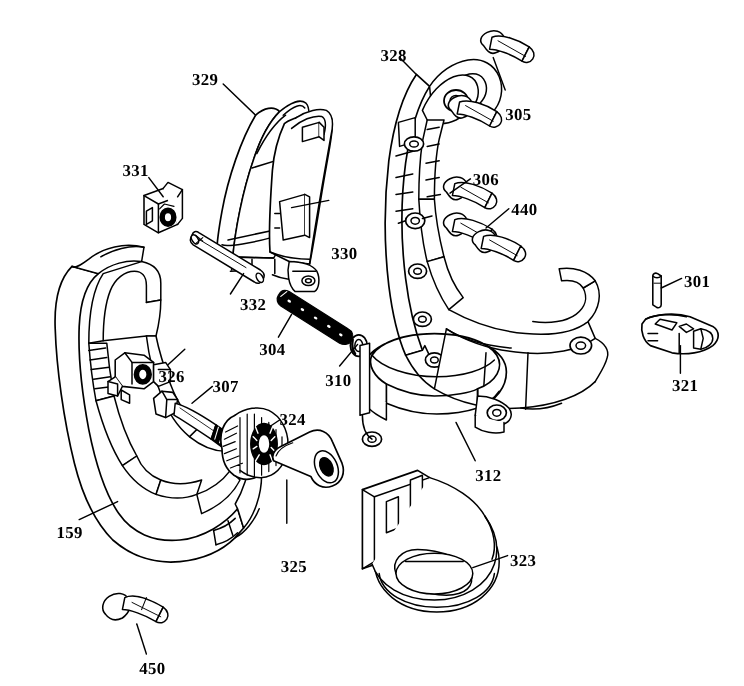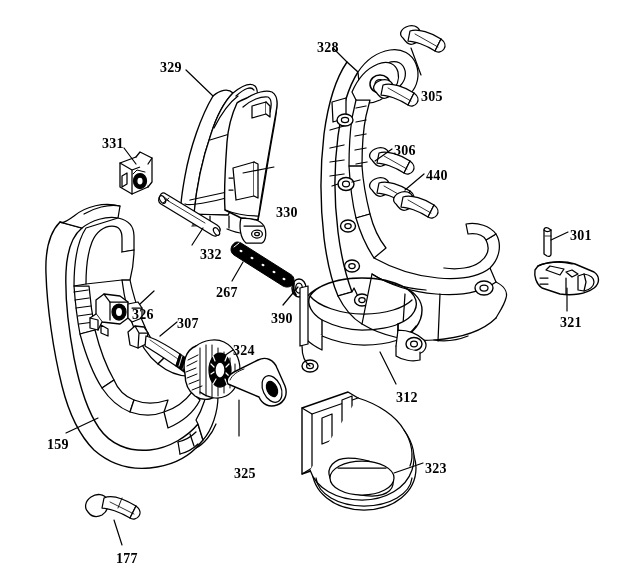--- a/index.html
+++ b/index.html
@@ -429,31 +429,31 @@
       <line x1="568" y1="232" x2="551" y2="240"></line>
       <line x1="567" y1="311" x2="567" y2="288"></line>
     </g>
   </svg>
 
   <div id="callout-layer">
       <div class="callout" style="left: 160px; top: 60px;">329</div>
       <div class="callout" style="left: 102px; top: 136px; text-align: center;">331</div>
       <div class="callout" style="left: 276px; top: 161px; margin-top: 44px;">330</div>
       <div class="callout" style="left: 180px; top: 247px; margin-left: 20px;">332</div>
-      <div class="callout" style="left: 216px; top: 285px;">267</div>
+      <div class="callout" style="left: 216px; top: 285px;">304</div>
       <div class="callout" style="left: 132px; top: 307px; text-align: center;">326</div>
       <div class="callout" style="left: 177px; top: 316px;">307</div>
       <div class="callout" style="left: 233px; top: 343px;">324</div>
       <div class="callout" style="left: 234px; top: 466px;">325</div>
       <div class="callout" style="left: 47px; top: 437px;">159</div>
-      <div class="callout" style="left: 116px; top: 551px;">177</div>
+      <div class="callout" style="left: 116px; top: 551px;">450</div>
       <div class="callout" style="left: 317px; top: 40px;">328</div>
       <div class="callout" style="left: 421px; top: 89px;">305</div>
       <div class="callout" style="left: 394px; top: 143px; font-family: Liberation Serif, serif;">306</div>
       <div class="callout" style="left: 426px; top: 168px;">440</div>
-      <div class="callout" style="left: 271px; top: 311px;">390</div>
+      <div class="callout" style="left: 271px; top: 311px;">310</div>
       <div class="callout" style="left: 396px; top: 390px;">312</div>
       <div class="callout" style="left: 425px; top: 461px;">323</div>
       <div class="callout" style="left: 570px; top: 228px;">301</div>
       <div class="callout" style="left: 560px; top: 315px; font-family: Liberation Serif, serif;">321</div>
     </div>
 
 </div>
 
 </body></html>

